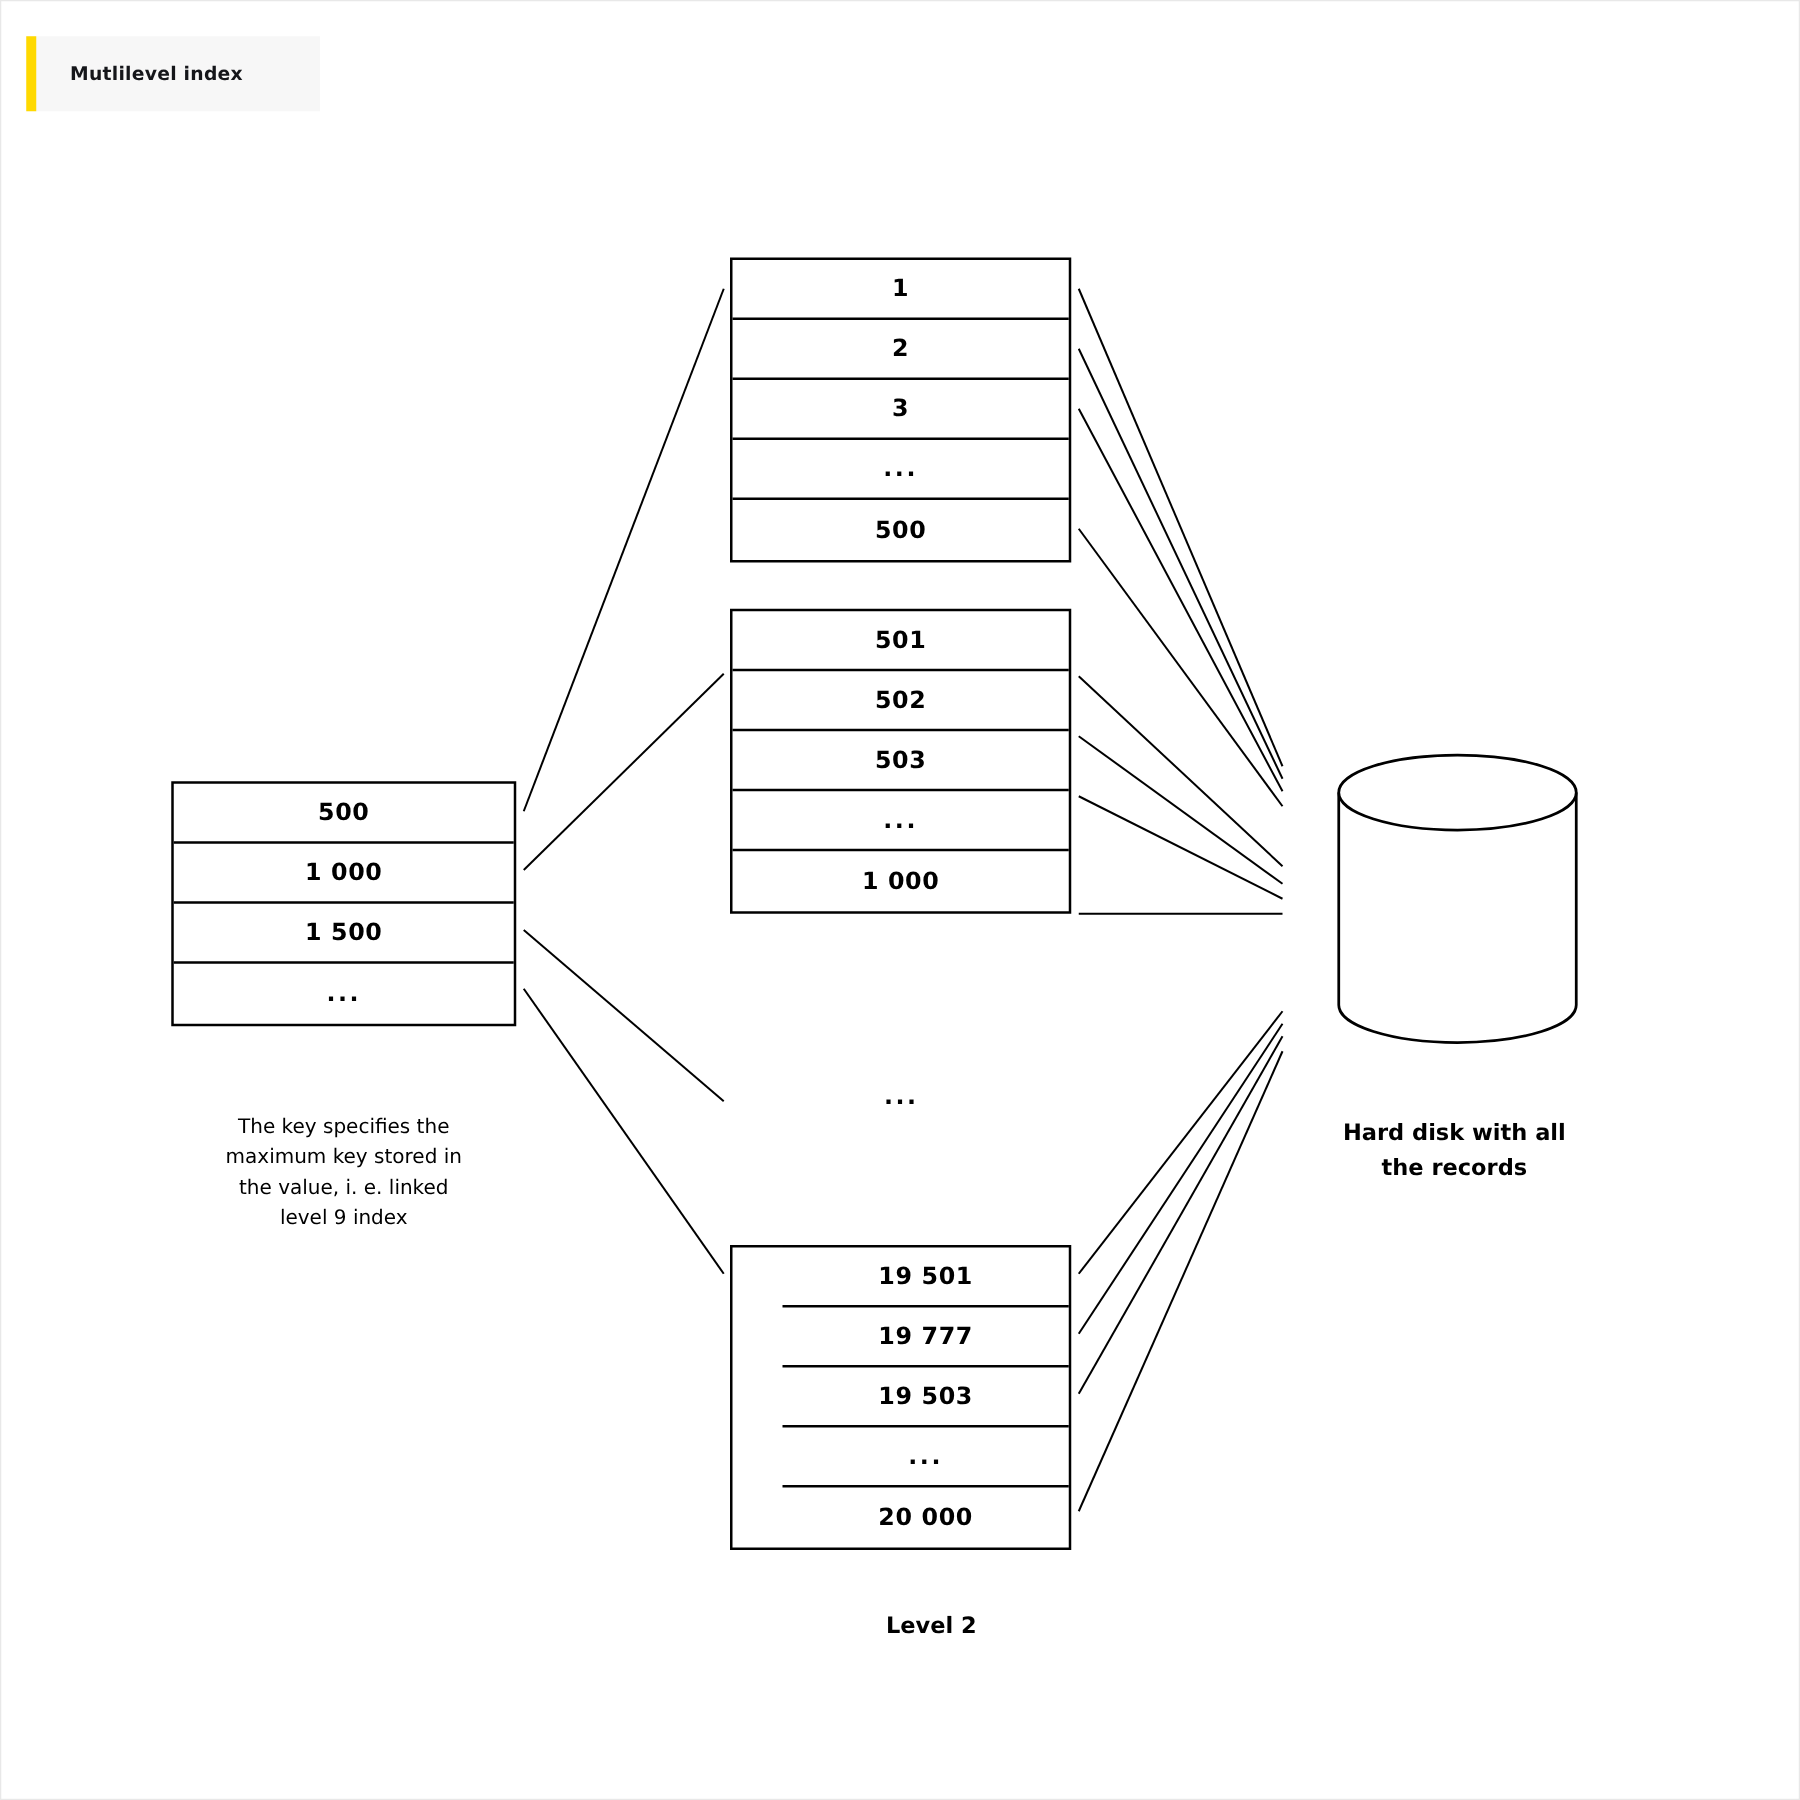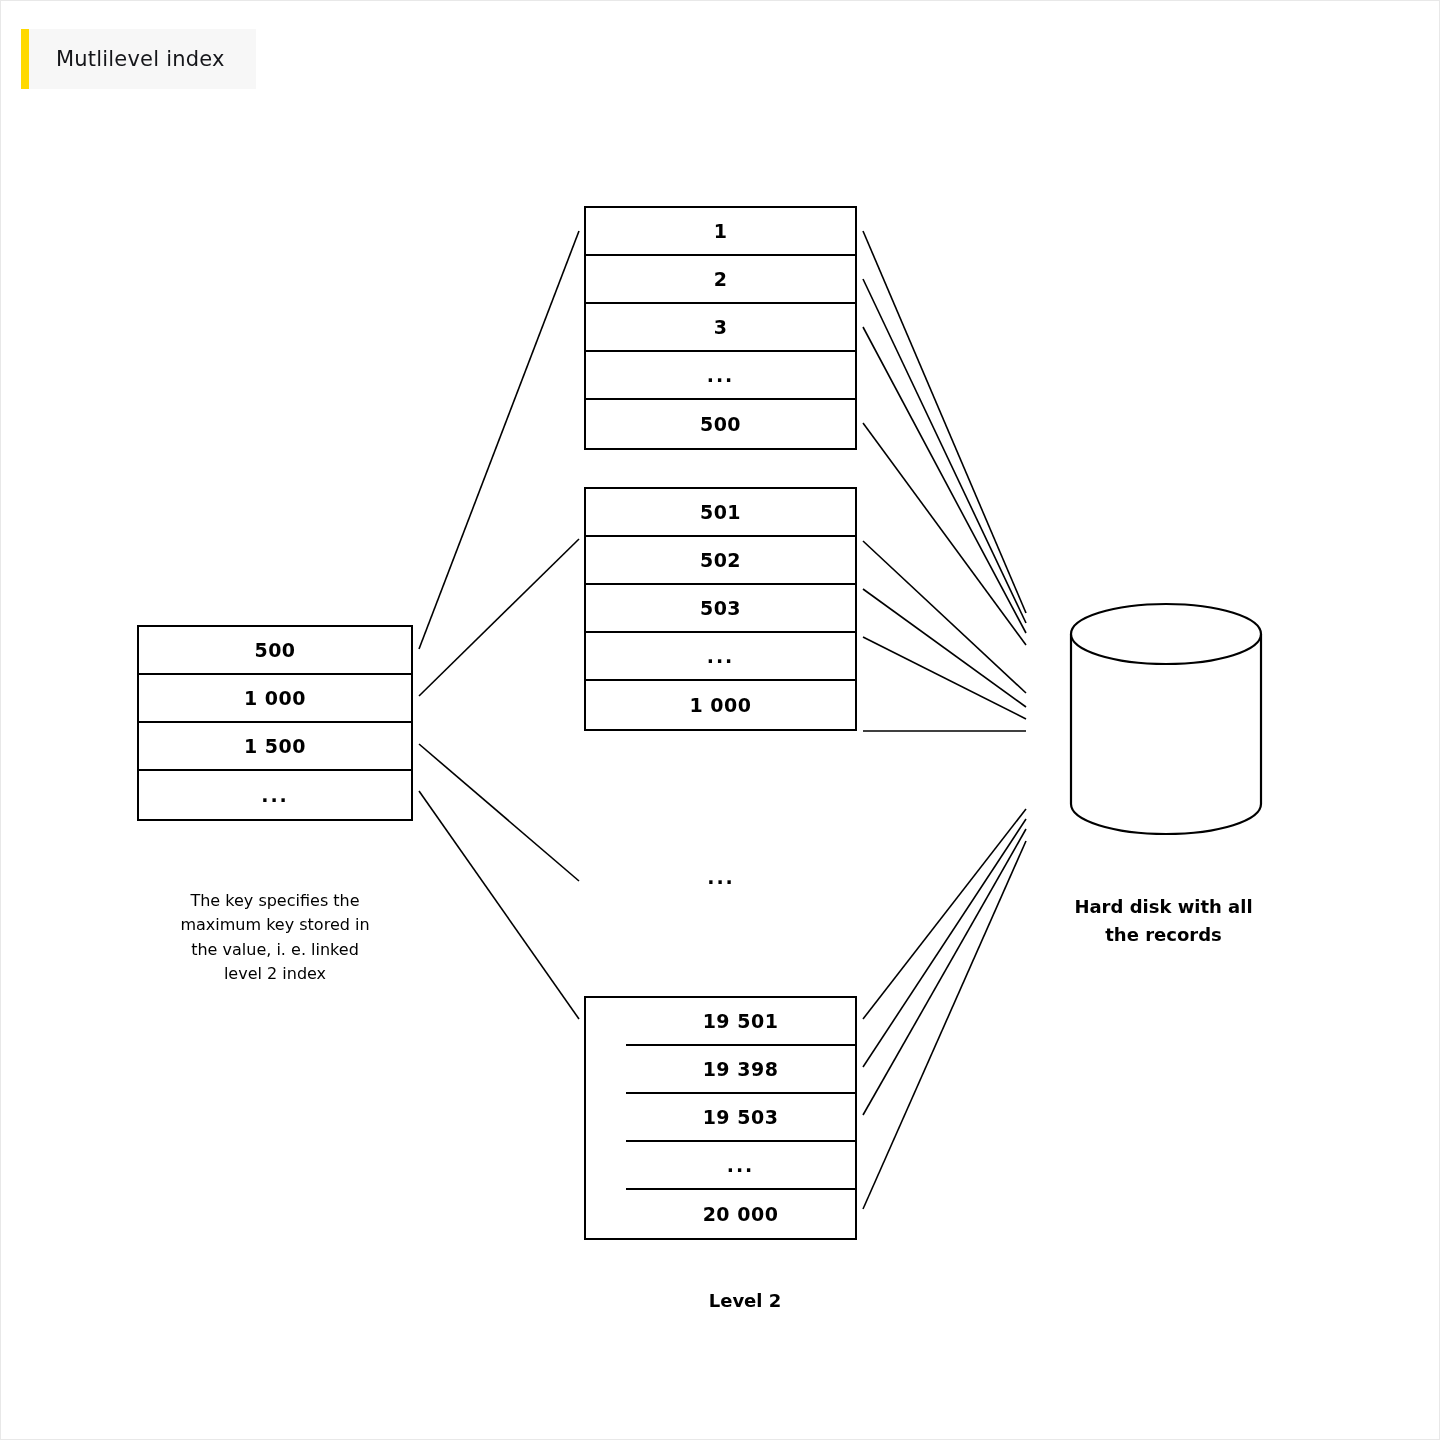--- a/index.html
+++ b/index.html
@@ -35,22 +35,22 @@
     align-items: center;
   }
   #title-accent {
     width: 8px;
     height: 60px;
     background: #ffd900;
     flex: 0 0 auto;
   }
   #title-text {
     margin-left: 27px;
-    font-size: 21px;
-    font-weight: normal;
+    font-size: 15px;
+    font-weight: bold;
     color: #15161a;
     letter-spacing: 0.2px;
     white-space: nowrap;
   }
 
   
   #connectors {
     position: absolute;
     left: 0;
     top: 0;
@@ -175,21 +175,21 @@
     <div class="index-row">500</div>
     <div class="index-row">1 000</div>
     <div class="index-row">1 500</div>
     <div class="index-row ellipsis">...</div>
   </div>
 
   <div class="caption" id="level1-caption">
     <div class="caption-body">The key specifies the
 maximum key stored in
 the value, i. e. linked
-level 2 index</div>
+level 9 index</div>
   </div>
 
   <div class="index-table level2-table" id="level2-table-a">
     <div class="index-row">1</div>
     <div class="index-row">2</div>
     <div class="index-row">3</div>
     <div class="index-row ellipsis">...</div>
     <div class="index-row">500</div>
   </div>
 
@@ -198,21 +198,21 @@
     <div class="index-row">502</div>
     <div class="index-row">503</div>
     <div class="index-row ellipsis">...</div>
     <div class="index-row">1 000</div>
   </div>
 
   <div id="mid-ellipsis">...</div>
 
   <div class="index-table level2-table" id="level2-table-c">
     <div class="index-row">19 501</div>
-    <div class="index-row">19 398</div>
+    <div class="index-row">19 777</div>
     <div class="index-row">19 503</div>
     <div class="index-row ellipsis">...</div>
     <div class="index-row">20 000</div>
   </div>
 
   <div class="caption" id="level2-caption">
     <div class="caption-title">Level 2</div>
   </div>
 
   <svg id="disk" viewBox="0 0 200 240" xmlns="http://www.w3.org/2000/svg">

